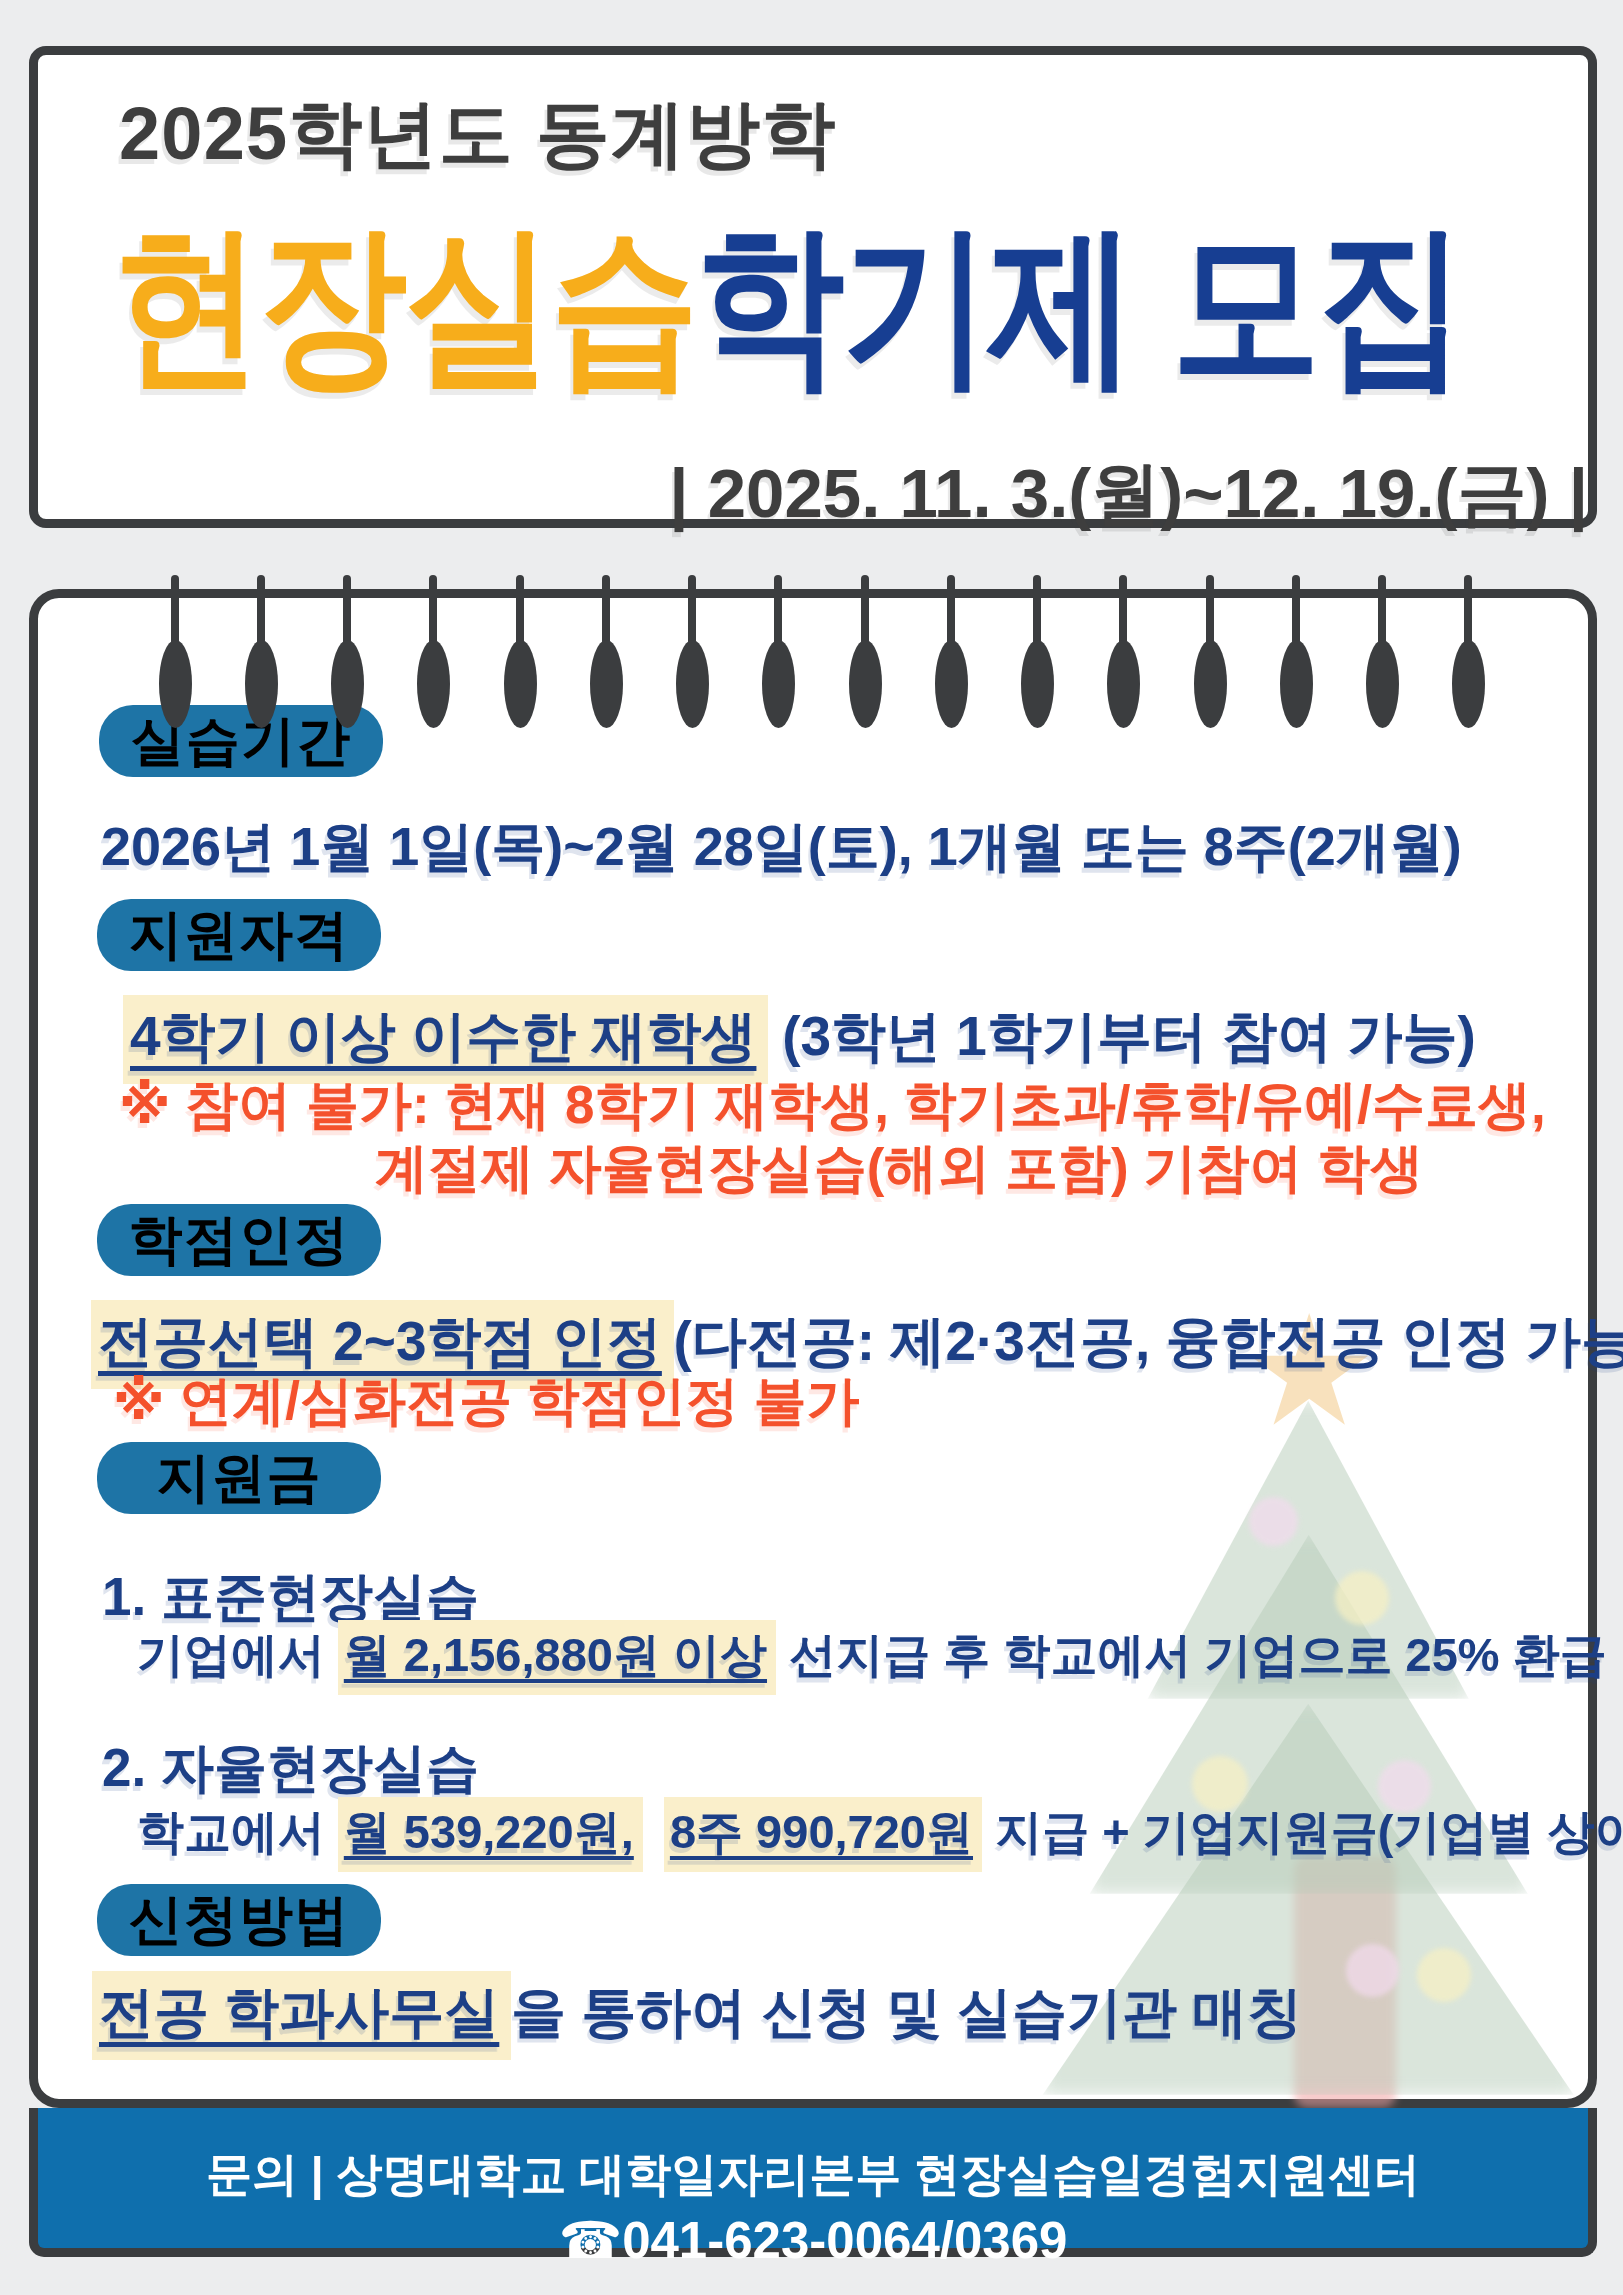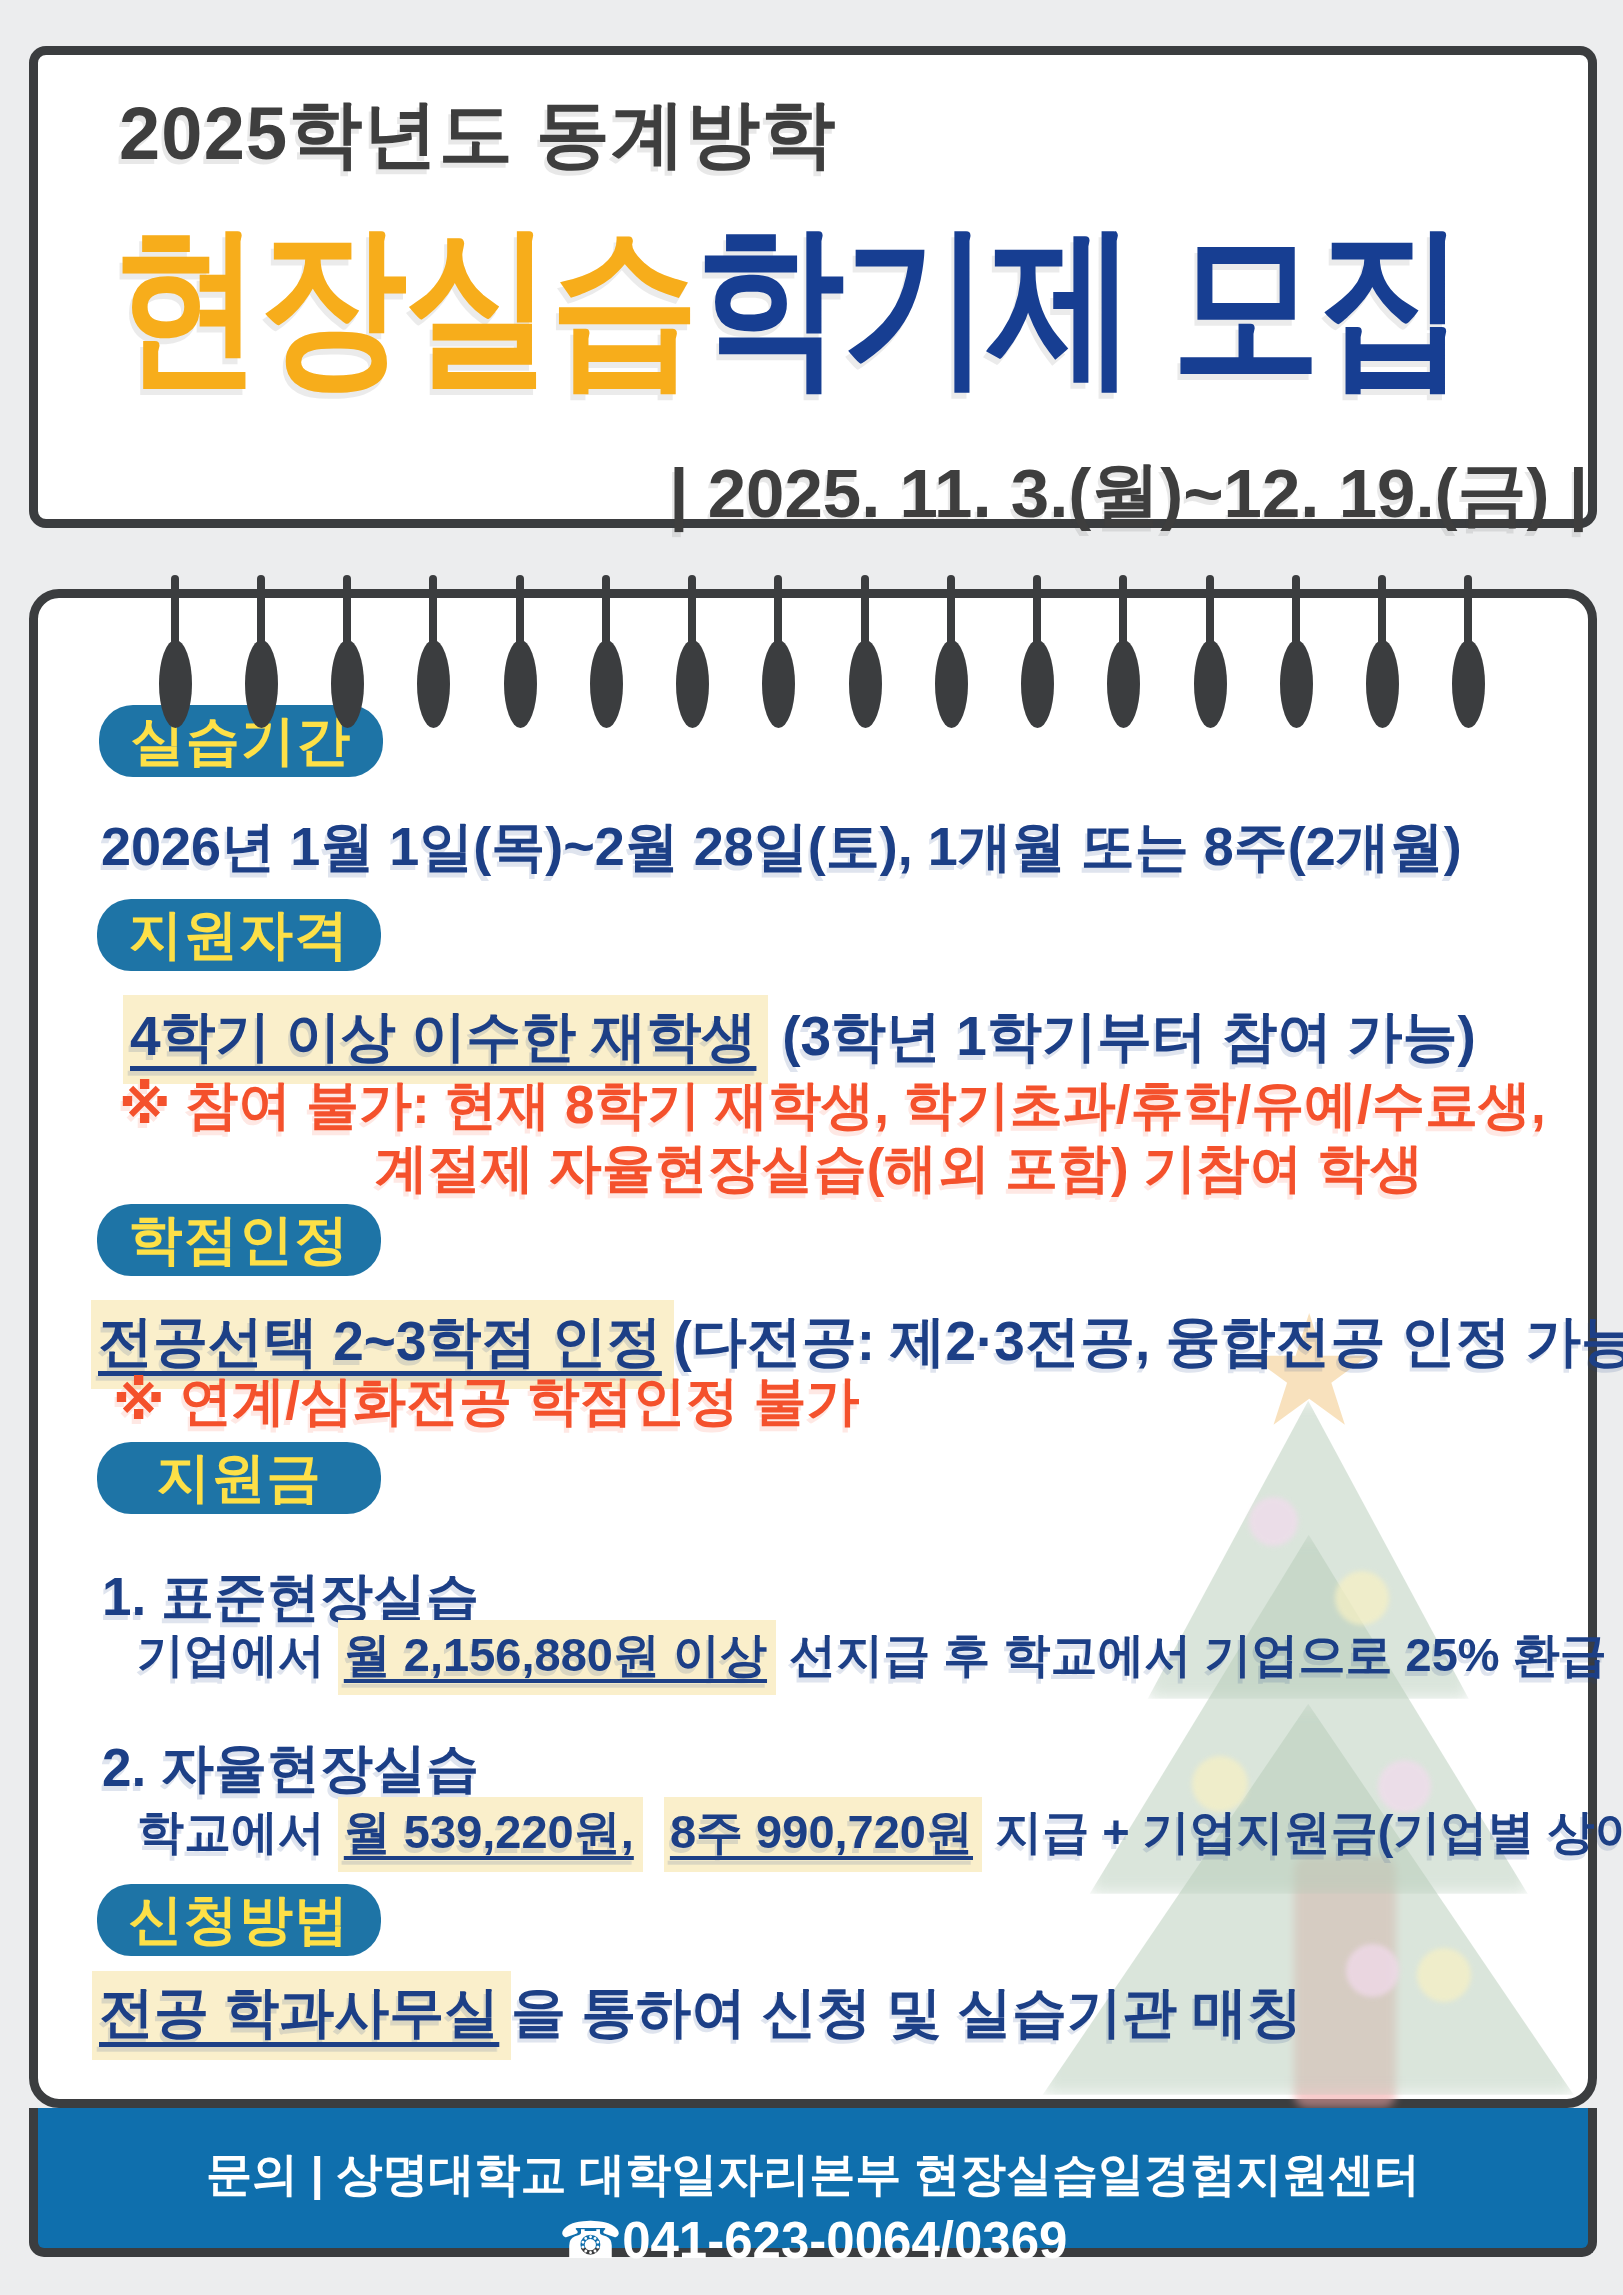--- a/index.html
+++ b/index.html
@@ -65,21 +65,21 @@
   .orn{border-radius:50%;opacity:.7;filter:blur(2.9px);}
   .orn-p1{left:1220px;top:908px;width:49px;height:49px;background:var(--orn-pink);}
   .orn-y1{left:1306px;top:982px;width:54px;height:54px;background:var(--orn-yellow);}
   .orn-y2{left:1163px;top:1167px;width:56px;height:56px;background:var(--orn-yellow);}
   .orn-p2{left:1349px;top:1171px;width:53px;height:53px;background:var(--orn-pink);}
   .orn-p3{left:1317px;top:1355px;width:53px;height:53px;background:var(--orn-pink);}
   .orn-y3{left:1388px;top:1359px;width:54px;height:54px;background:var(--orn-yellow);}
 
   
   .badge{position:absolute;width:284px;height:72px;background:var(--badge-blue);
-    border-radius:34px;color:#fde047;font-size:54px;font-weight:800;
+    border-radius:34px;color:#000000;font-size:54px;font-weight:800;
     display:flex;align-items:center;justify-content:center;letter-spacing:1.2px;white-space:nowrap;z-index:2;}
   .b-period{left:61px;top:107px;}
   .b-elig{left:59px;top:301px;}
   .b-credit{left:59px;top:606px;}
   .b-stipend{left:59px;top:844px;}
   .b-apply{left:59px;top:1286px;}
 
   .line{position:absolute;white-space:nowrap;font-weight:800;color:var(--body-navy);z-index:2;
     text-shadow:-2.3px 4.7px 0 rgba(28,63,134,0.14);}
   .line .hl{background:var(--cream);display:inline-block;padding:4.7px 11.7px 10.5px 7px;

